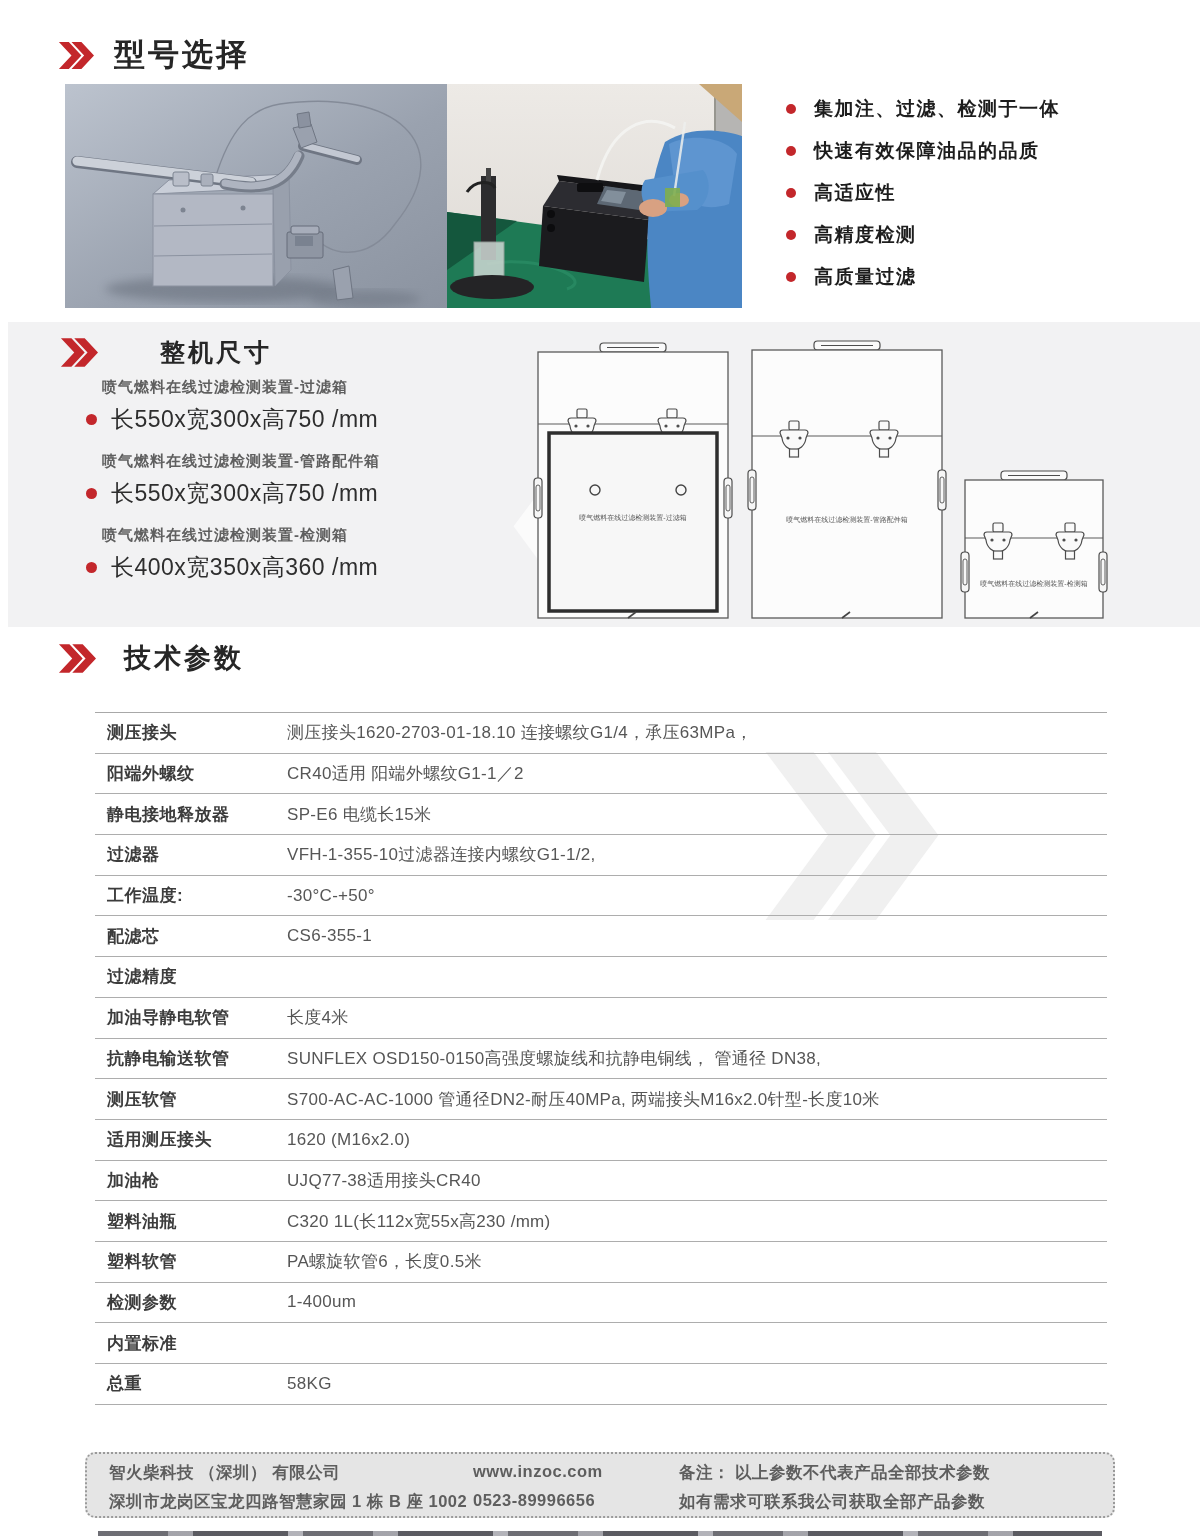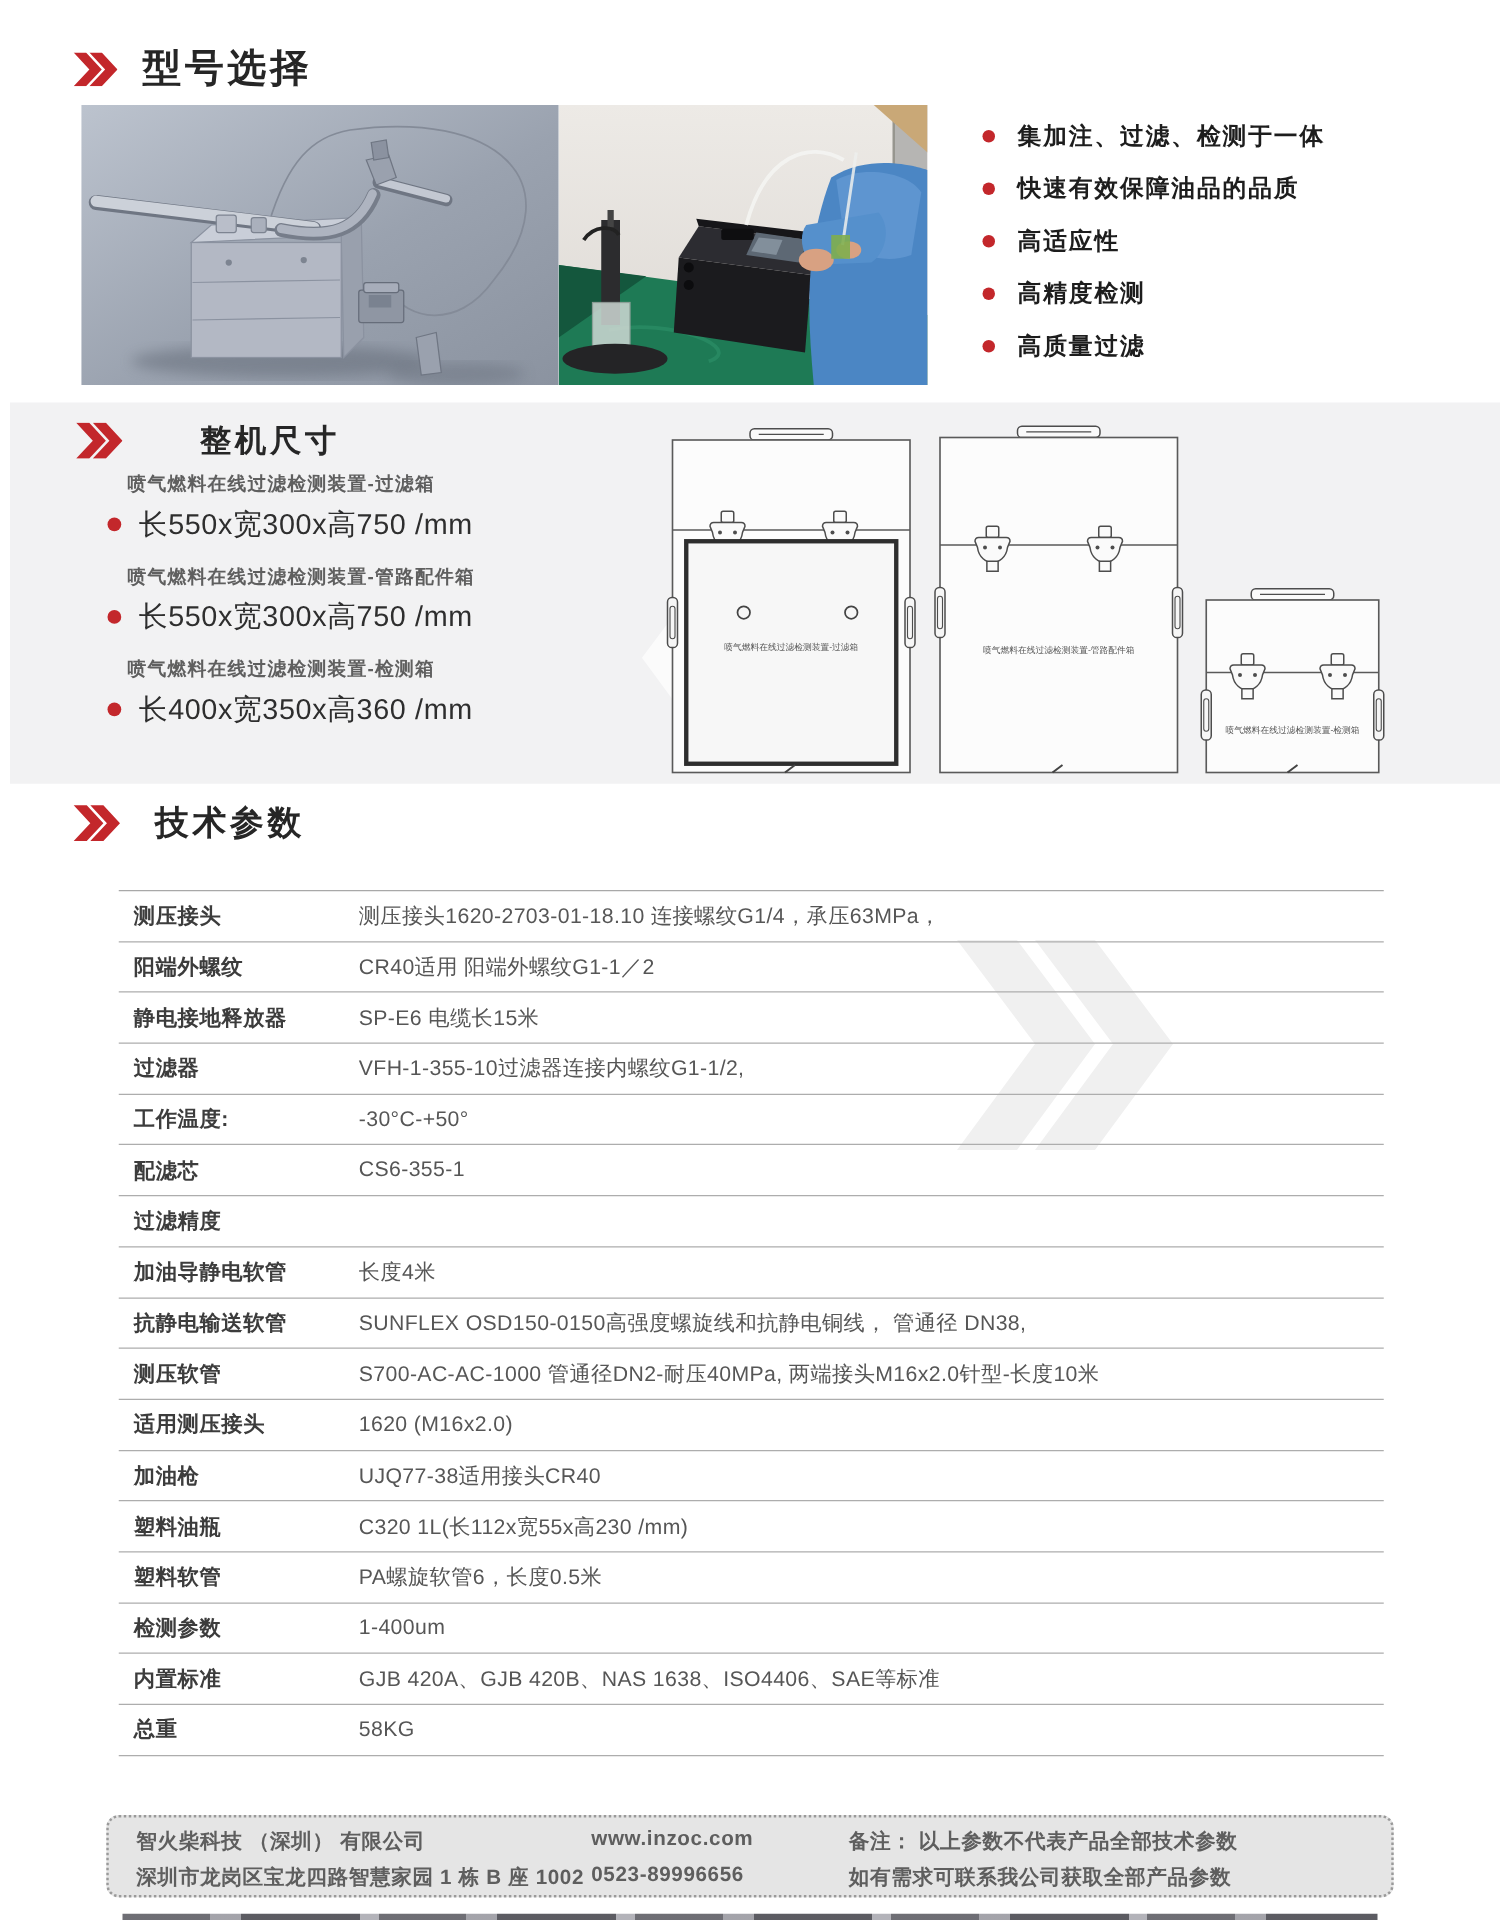--- a/index.html
+++ b/index.html
@@ -361,21 +361,20 @@
       <div class="spec-value">PA螺旋软管6，长度0.5米</div>
     </div>
 
     <div class="spec-row">
       <div class="spec-label">检测参数</div>
       <div class="spec-value">1-400um</div>
     </div>
 
     <div class="spec-row">
       <div class="spec-label">内置标准</div>
-      <div class="spec-value">GJB 420A、GJB 420B、NAS 1638、ISO4406、SAE等标准</div>
     </div>
 
     <div class="spec-row">
       <div class="spec-label">总重</div>
       <div class="spec-value">58KG</div>
     </div>
 
   </div>
 
 <div class="footer-box">

